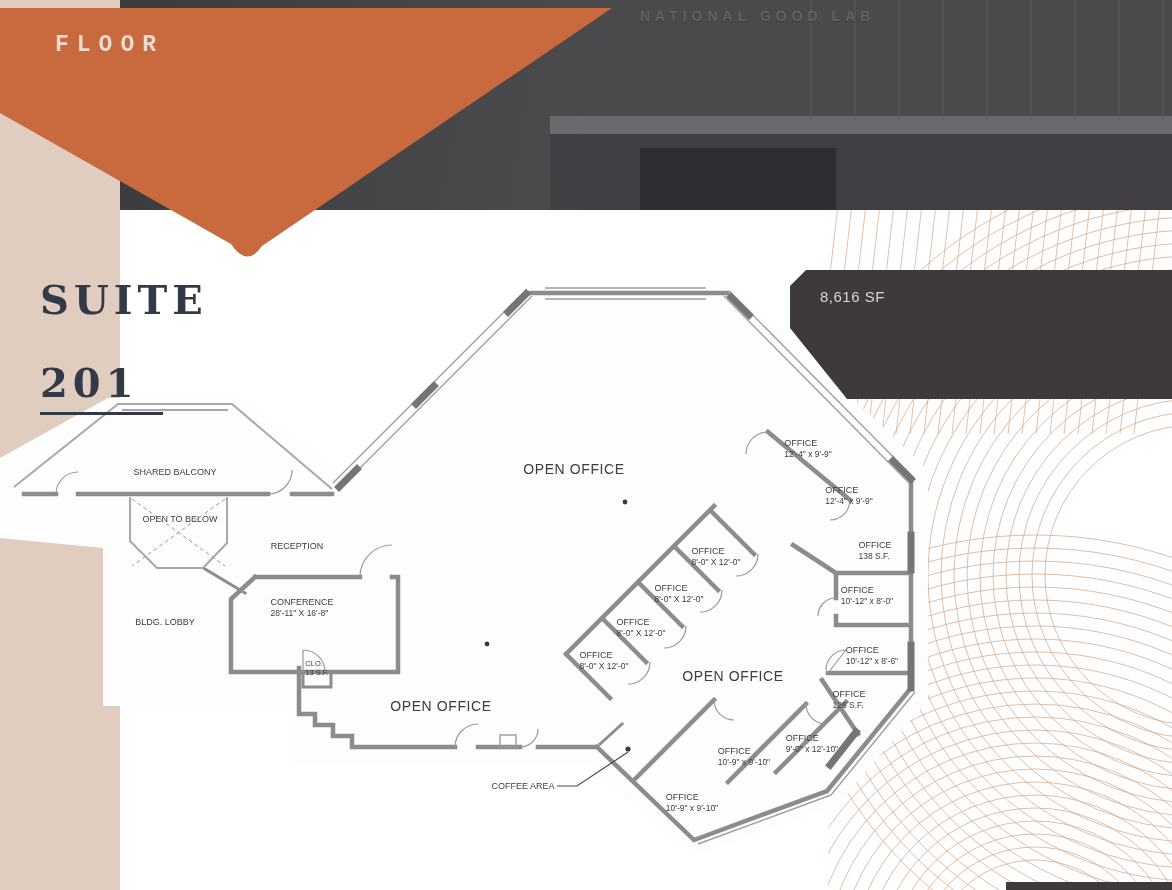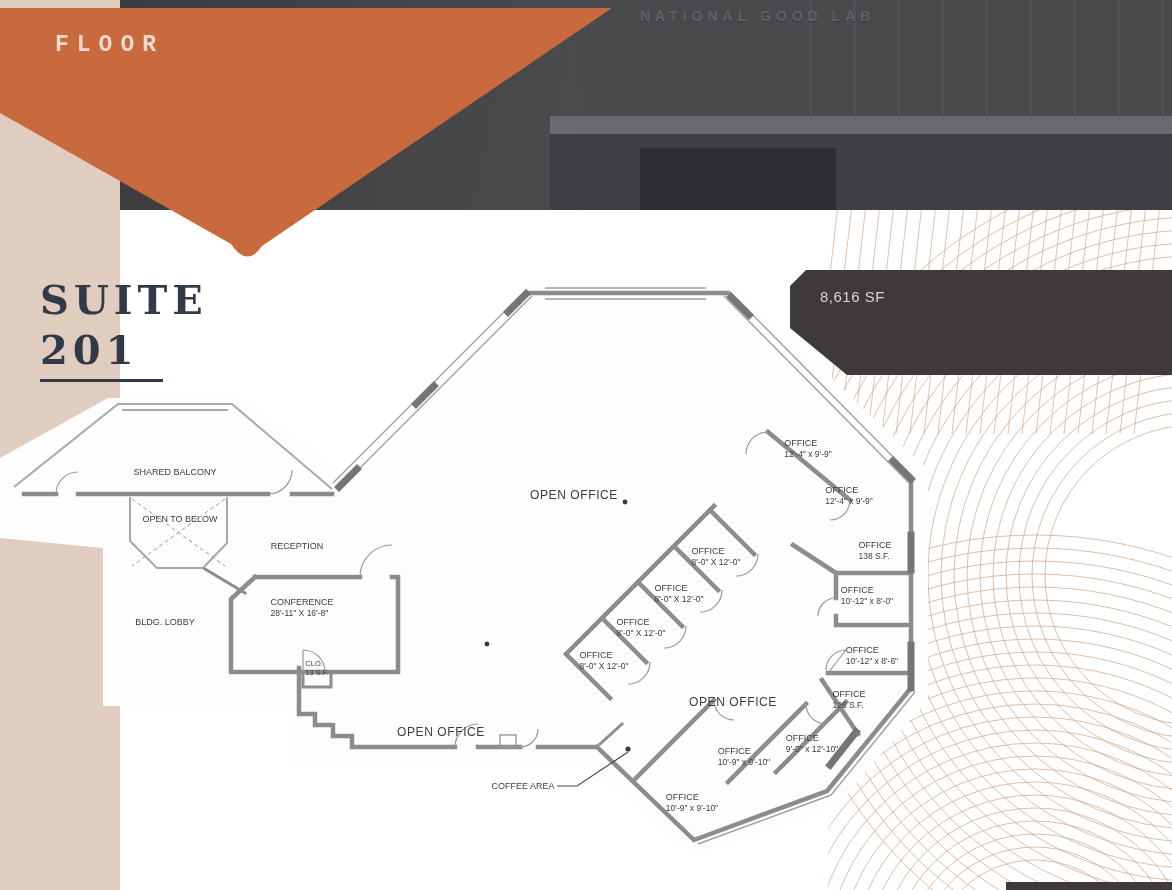--- a/index.html
+++ b/index.html
@@ -21,36 +21,36 @@
       color:#63626a;filter:blur(.6px);text-shadow:0 1px 0 #3a393c;white-space:nowrap;}
 
   
   .banner{position:absolute;left:0;top:0;width:620px;height:290px;z-index:5;pointer-events:none;}
 
   .title{position:absolute;left:55px;top:22px;z-index:6;color:#eadbce;
       font-family:Liberation Mono, monospace;font-weight:bold;font-size:23px;line-height:47px;letter-spacing:8px;}
 
   .suite{position:absolute;left:40px;top:275px;z-index:3;color:#323947;
       font-family:"DejaVu Serif", serif;font-weight:bold;font-size:40px;line-height:50px;letter-spacing:5px;}
-  .suite .u{display:inline-block;border-bottom:3px solid #323947;padding:0 24px 4px 0;}
-
-  
-  .area-box{position:absolute;left:790px;top:270px;width:382px;height:105px;background:#3e3a3b;z-index:5;
+  .suite .u{display:inline-block;border-bottom:3px solid #323947;padding:0 24px 4px 0;margin-top:33px;}
+
+  
+  .area-box{position:absolute;left:790px;top:270px;width:382px;height:129px;background:#3e3a3b;z-index:5;
       clip-path:polygon(16px 0,100% 0,100% 100%,57px 100%,0 58px,0 16px);}
   .area-box .txt{position:absolute;left:30px;top:18px;font-size:15px;letter-spacing:.5px;color:#d7d4d3;}
 
   .bottom-bar{position:absolute;right:0;bottom:0;width:166px;height:8px;background:#3e3a3b;z-index:5;}
 
   svg.scene{position:absolute;left:0;top:0;z-index:2;}
 
   
   .pl{position:absolute;transform:translate(-50%,-50%);z-index:3;text-align:left;white-space:nowrap;
       font-size:9px;line-height:11px;color:#3c3c3c;}
   .pl .d{display:block;font-size:8.5px;}
-  .pl.big{font-size:12px;letter-spacing:.6px;margin-top:26px;}
+  .pl.big{font-size:14px;letter-spacing:.6px;}
   .pl.small{font-size:7.5px;line-height:9px;}
 </style>
 </head>
 <body>
 
 <div class="beige-col"></div>
 
 <svg class="scene" width="1172" height="890" viewBox="0 0 1172 890">
   <defs>
     <clipPath id="decorClip">

